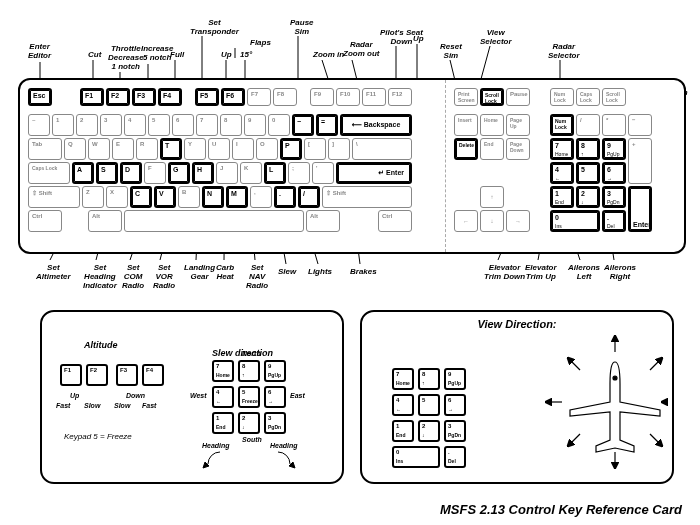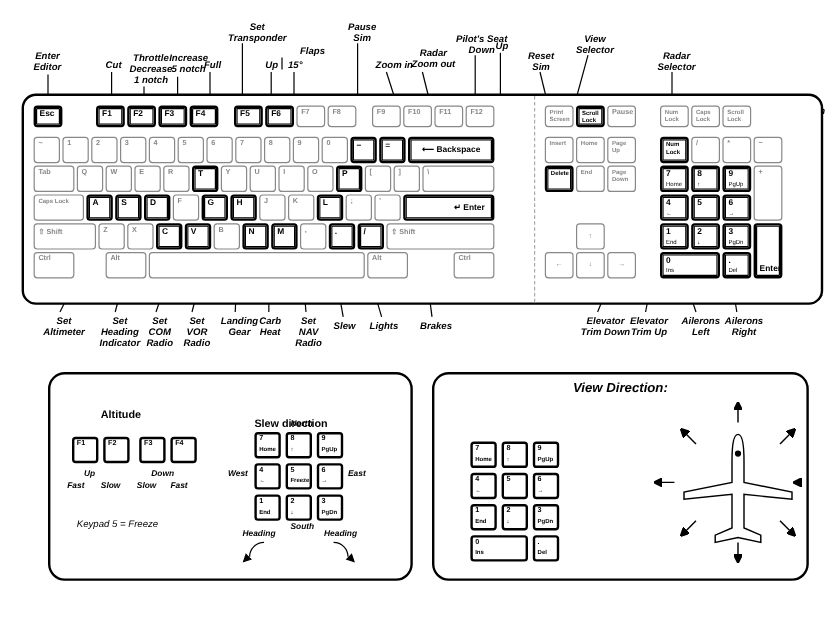--- a/index.html
+++ b/index.html
@@ -18,21 +18,21 @@
   .key.hi .sub { color:#000; }
 
   svg.lines { position:absolute; left:0; top:0; }
 
   
   .panel { position:absolute; border:2px solid #000; border-radius:14px; background:#fff; }
   #panelL { left:40px; top:310px; width:300px; height:170px; }
   #panelR { left:360px; top:310px; width:310px; height:170px; }
 
   .ptitle { position:absolute; width:100%; text-align:center; top:6px; font-size:11px; font-style:italic; font-weight:bold; }
-  .psub { position:absolute; font-size:9px; font-weight:bold; }
+  .psub { position:absolute; font-size:9px; font-style:italic; font-weight:bold; }
   .pnote { position:absolute; font-size:8px; font-style:italic; }
 
   .minikey { position:absolute; width:22px; height:22px; border:2px solid #000; border-radius:3px; font-size:6px; font-weight:bold; padding:1px 2px; box-sizing:border-box; line-height:7px; }
   .minikey .sb { position:absolute; bottom:1px; left:2px; font-size:5px; }
   .mini0 { width:48px; }
   .tiny { position:absolute; font-size:7px; font-style:italic; font-weight:bold; text-align:center; }
 
   #footer { position:absolute; right:18px; bottom:8px; font-size:13px; font-weight:bold; font-style:italic; }
 
   
@@ -389,14 +389,15 @@
         <line x1="200" y1="90" x2="184" y2="90" marker-end="url(#ah)"></line>
         <line x1="306" y1="90" x2="300" y2="90" marker-end="url(#ah)"></line>
         <line x1="218" y1="58" x2="206" y2="46" marker-end="url(#ah)"></line>
         <line x1="288" y1="58" x2="300" y2="46" marker-end="url(#ah)"></line>
         <line x1="218" y1="122" x2="206" y2="134" marker-end="url(#ah)"></line>
         <line x1="288" y1="122" x2="300" y2="134" marker-end="url(#ah)"></line>
       </g>
     </svg>
   </div>
 
+  <div id="footer">MSFS 2.13 Control Key Reference Card</div>
 
 </div>
 
 </body></html>

